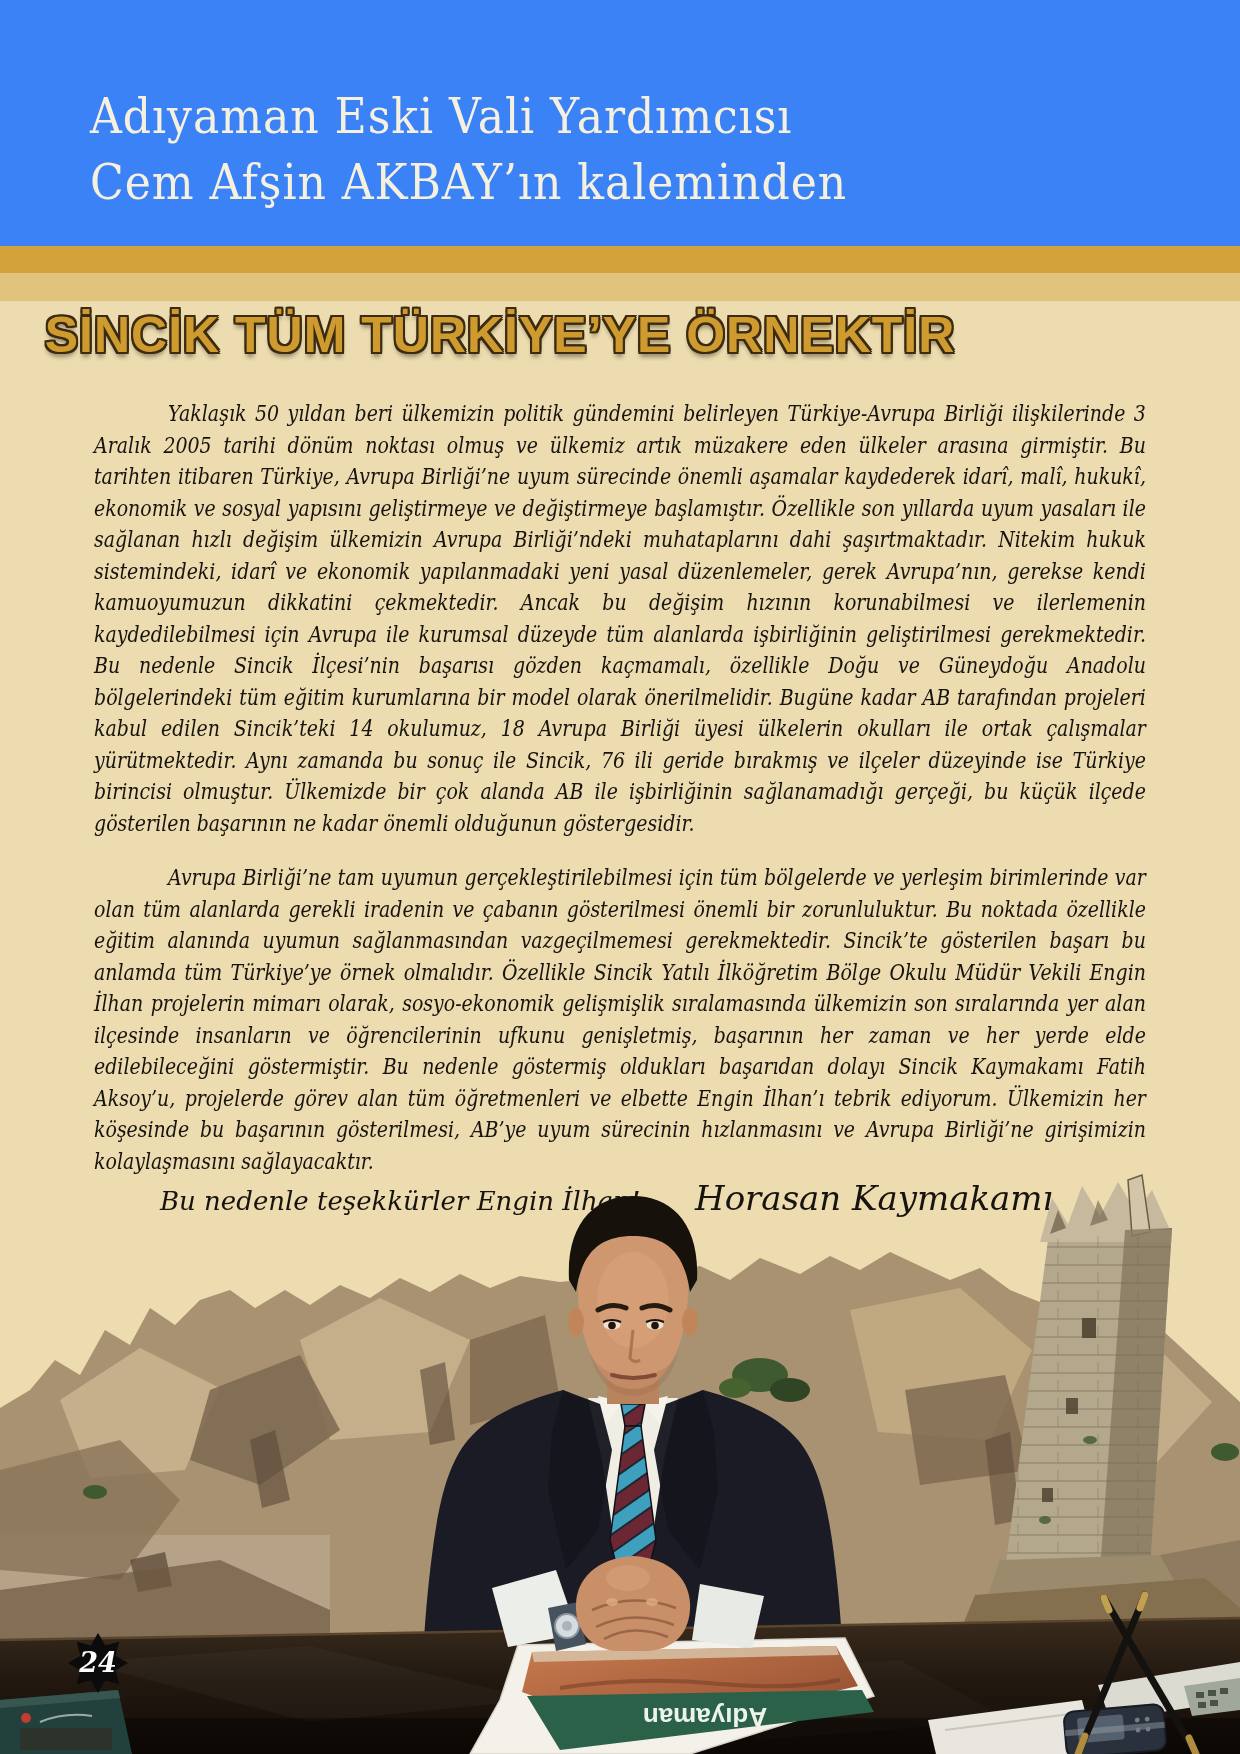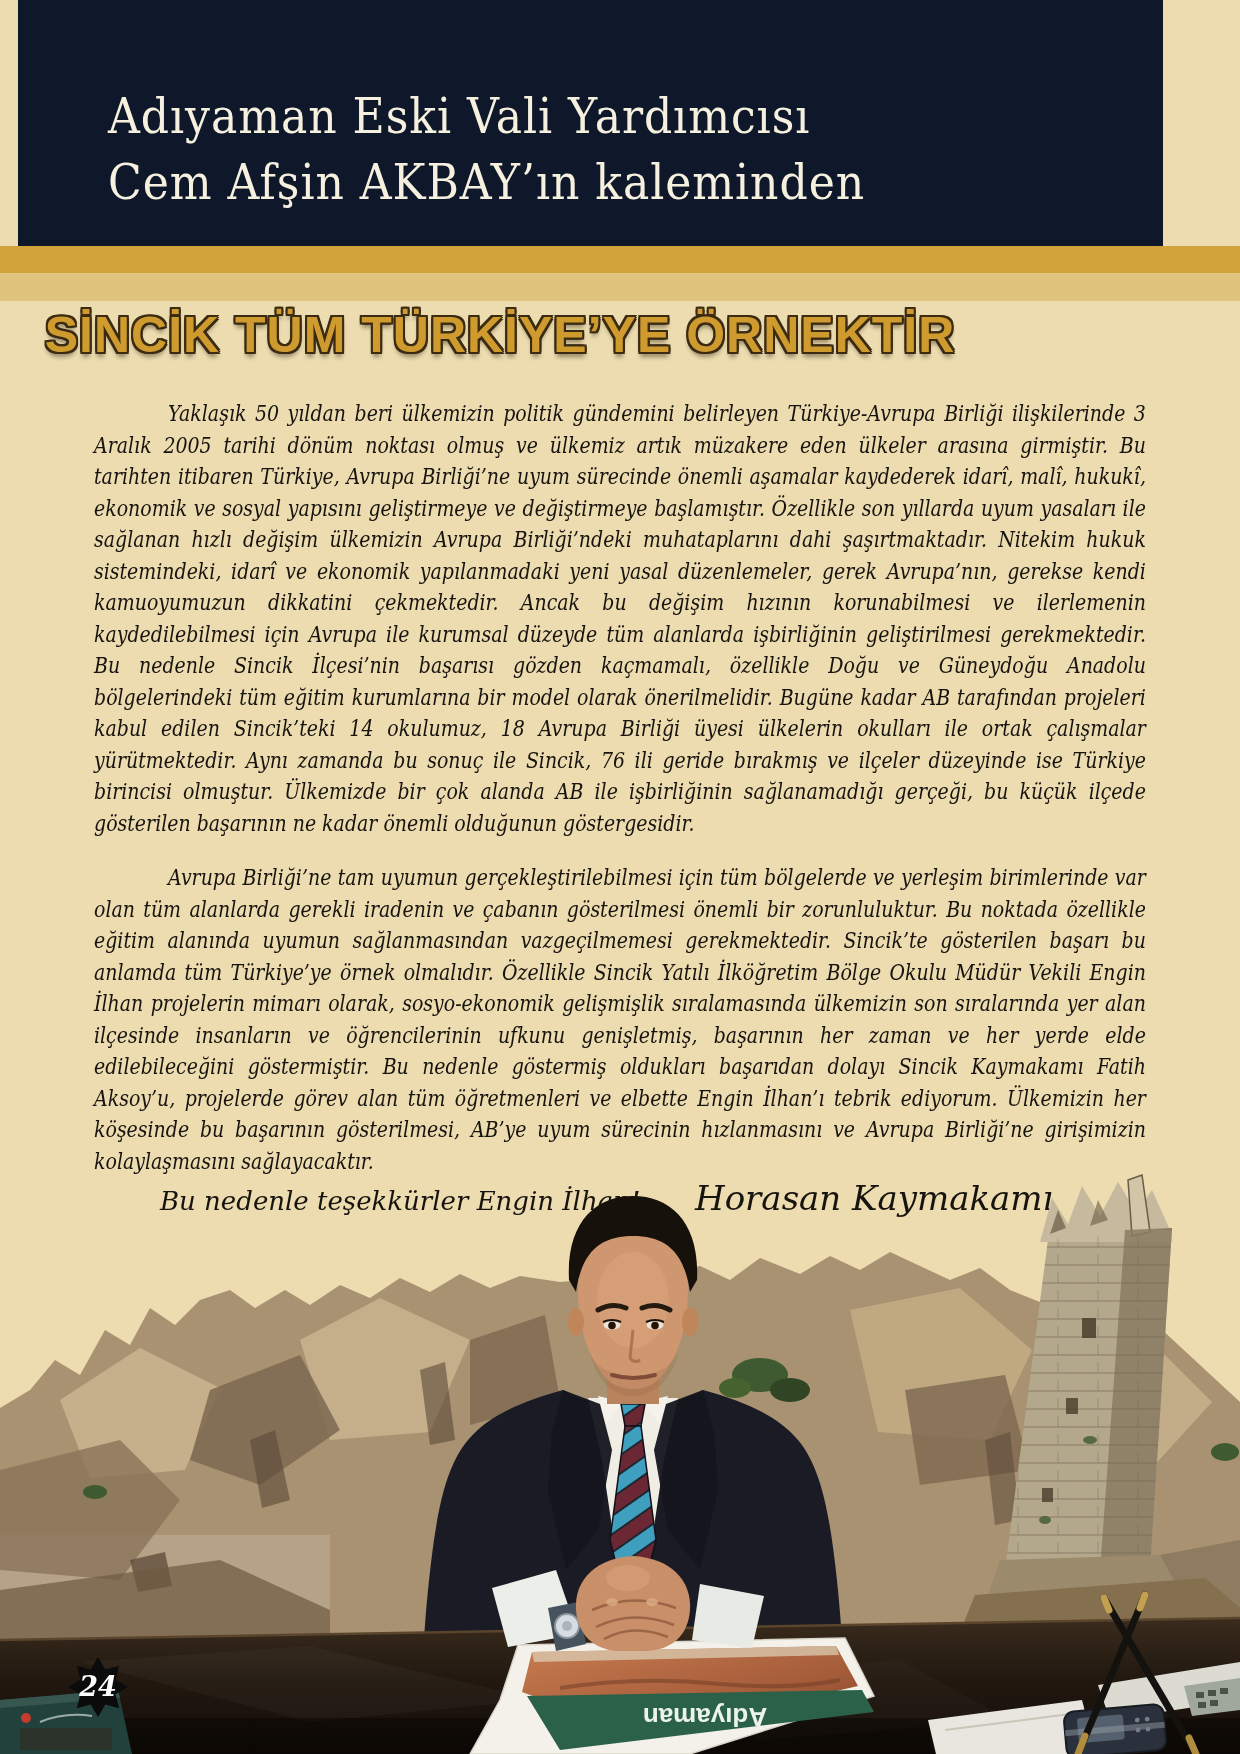--- a/index.html
+++ b/index.html
@@ -2,21 +2,21 @@
 <html><head>
 <meta charset="utf-8">
 <style>
   html,body{margin:0;padding:0;background:#555;}
   .page{
     position:relative;width:1240px;height:1754px;margin:0 auto;
     background:#ecdcb0;overflow:hidden;
     font-family:"DejaVu Serif",serif;
   }
   
-  .masthead{position:absolute;top:0;left:18px;width:1145px;height:246px;background:#0f172a;}
+  .masthead{position:absolute;top:0;left:0;width:1240px;height:246px;background:#3b82f6;}
   .masthead-line{
     position:absolute;left:90px;color:#f6f1df;
     font-family:"DejaVu Serif",serif;font-size:48px;white-space:nowrap;
     transform:scaleX(0.92);transform-origin:left top;letter-spacing:1px;
   }
   .masthead-line.l1{top:88px;}
   .masthead-line.l2{top:154px;}
   .band{position:absolute;left:0;width:1240px;}
   .band-dark{top:246px;height:27px;background:#d2a33b;}
   .band-light{top:273px;height:28px;background:#e0c37c;}
@@ -51,21 +51,21 @@
   .sig-title{font-family:"DejaVu Serif",serif;font-style:italic;font-size:34px;margin-top:10px;white-space:nowrap;}
   
   .photo-area{position:absolute;left:0;top:1140px;width:1240px;height:614px;}
   .photo-area svg{position:absolute;left:0;top:0;}
   .photo-caption{
     position:absolute;left:90px;top:434px;z-index:3;
     font-family:"DejaVu Serif",serif;font-style:italic;font-weight:bold;
     font-size:30px;color:#ffffff;white-space:nowrap;letter-spacing:1px;
     text-shadow:-2px -2px 0 #1c1c1c,2px -2px 0 #1c1c1c,-2px 2px 0 #1c1c1c,2px 2px 0 #1c1c1c,0 4px 7px rgba(0,0,0,.65);
   }
-  .page-badge{position:absolute;left:66px;top:516px;width:64px;height:64px;z-index:3;}
+  .page-badge{position:absolute;left:66px;top:492px;width:64px;height:64px;z-index:3;}
   .page-badge .num{
     position:absolute;left:0;top:15px;width:64px;text-align:center;
     font-family:"DejaVu Serif",serif;font-style:italic;font-weight:bold;
     font-size:27px;color:#fdfdfd;
   }
 </style>
 </head>
 <body>
 
 <div class="page">

